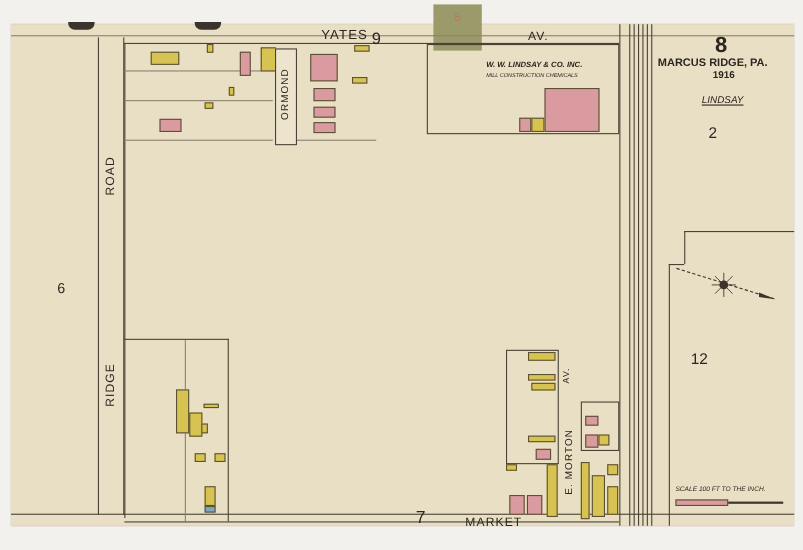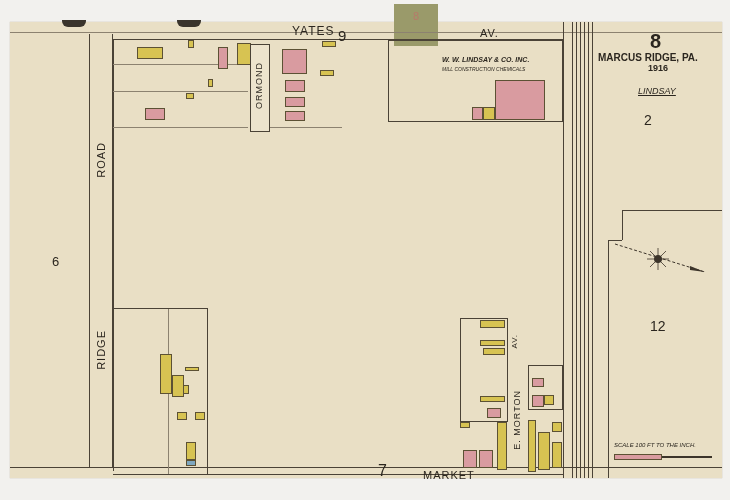--- a/index.html
+++ b/index.html
@@ -122,21 +122,21 @@
   <div class="line" style="left:612px;top:188px;width:100px;height:1px;"></div>
   <div class="line" style="left:612px;top:188px;width:1px;height:30px;"></div>
   <div class="line" style="left:598px;top:218px;width:14px;height:1px;"></div>
   <div class="line" style="left:598px;top:218px;width:1px;height:238px;"></div>
 
   <div class="label" style="left:640px;top:8px;font-size:20px;font-weight:bold;">8</div>
   <div class="label" style="left:588px;top:30px;font-size:10px;font-weight:bold;">MARCUS RIDGE, PA.</div>
   <div class="label" style="left:638px;top:41px;font-size:9px;font-weight:bold;">1916</div>
   <div class="label" style="left:628px;top:64px;font-size:9px;font-style:italic;text-decoration:underline;">LINDSAY</div>
   <div class="label" style="left:634px;top:90px;font-size:14px;">2</div>
-  <div class="label" style="left:640px;top:296px;font-size:14px;">12</div>
+  <div class="label" style="left:618px;top:296px;font-size:14px;">12</div>
 
   <div class="abs" style="left:600px;top:212px;width:100px;height:50px;">
     <svg width="100" height="50" viewBox="0 0 100 50">
       <line x1="5" y1="10" x2="95" y2="38" stroke="#3c342a" stroke-width="1" stroke-dasharray="3,2"></line>
       <g stroke="#3c342a" stroke-width="0.8">
         <line x1="48" y1="14" x2="48" y2="36"></line>
         <line x1="37" y1="25" x2="59" y2="25"></line>
         <line x1="40" y1="17" x2="56" y2="33"></line>
         <line x1="56" y1="17" x2="40" y2="33"></line>
       </g>

